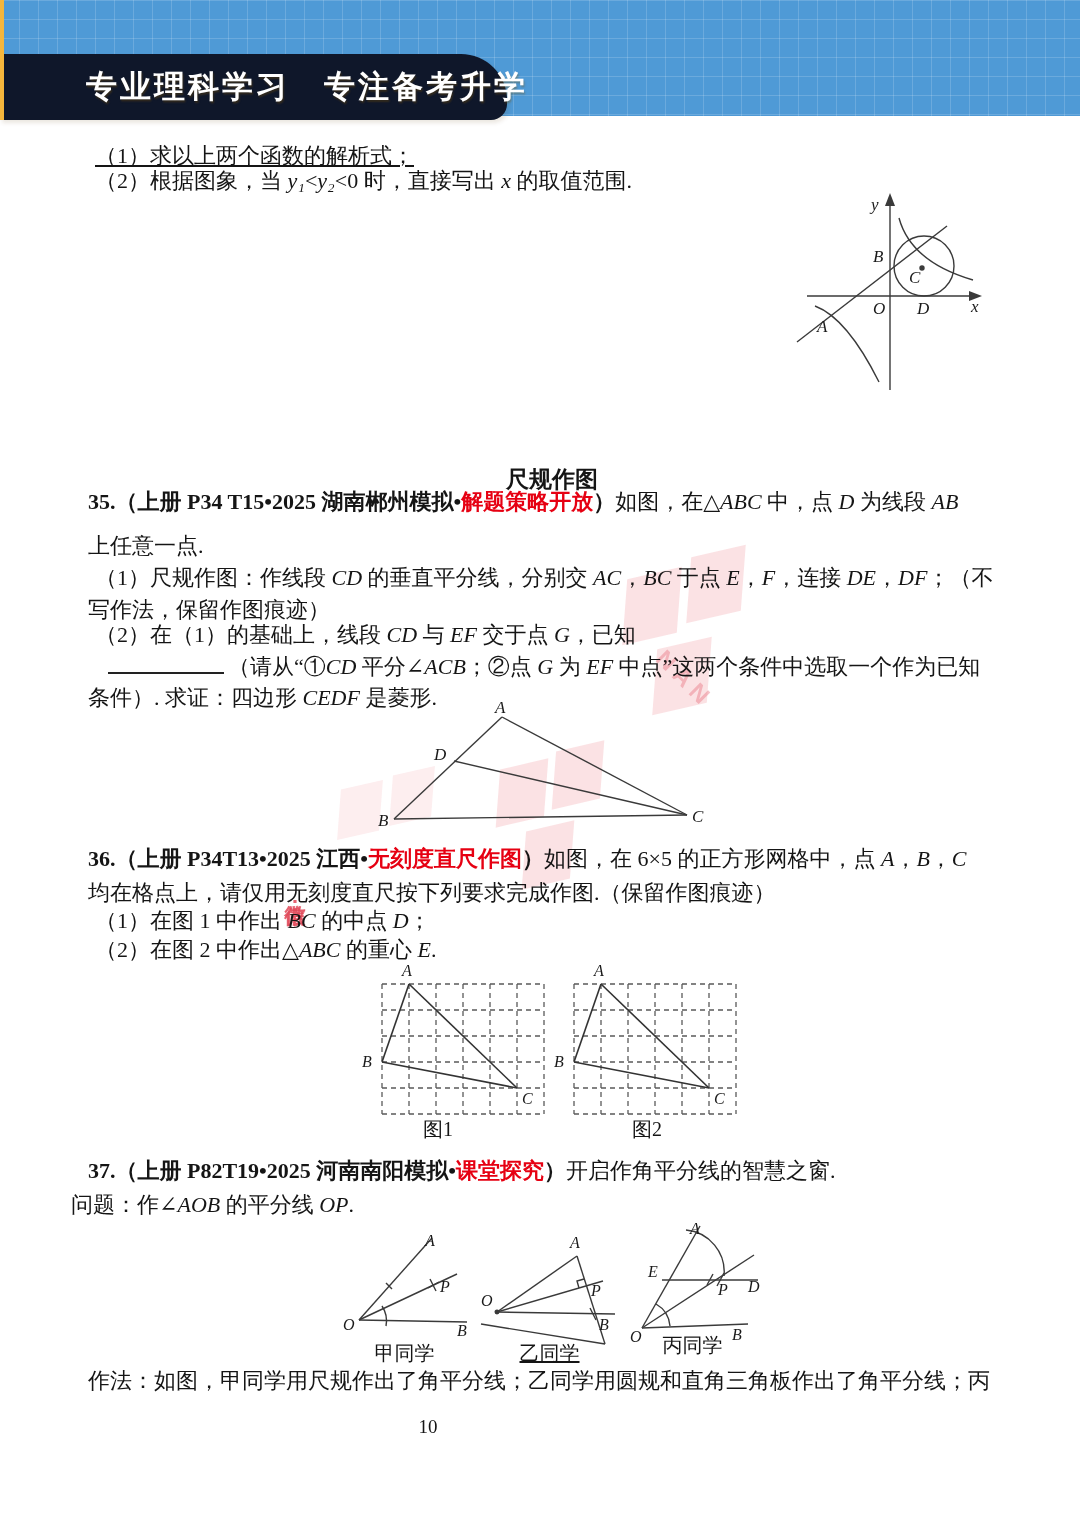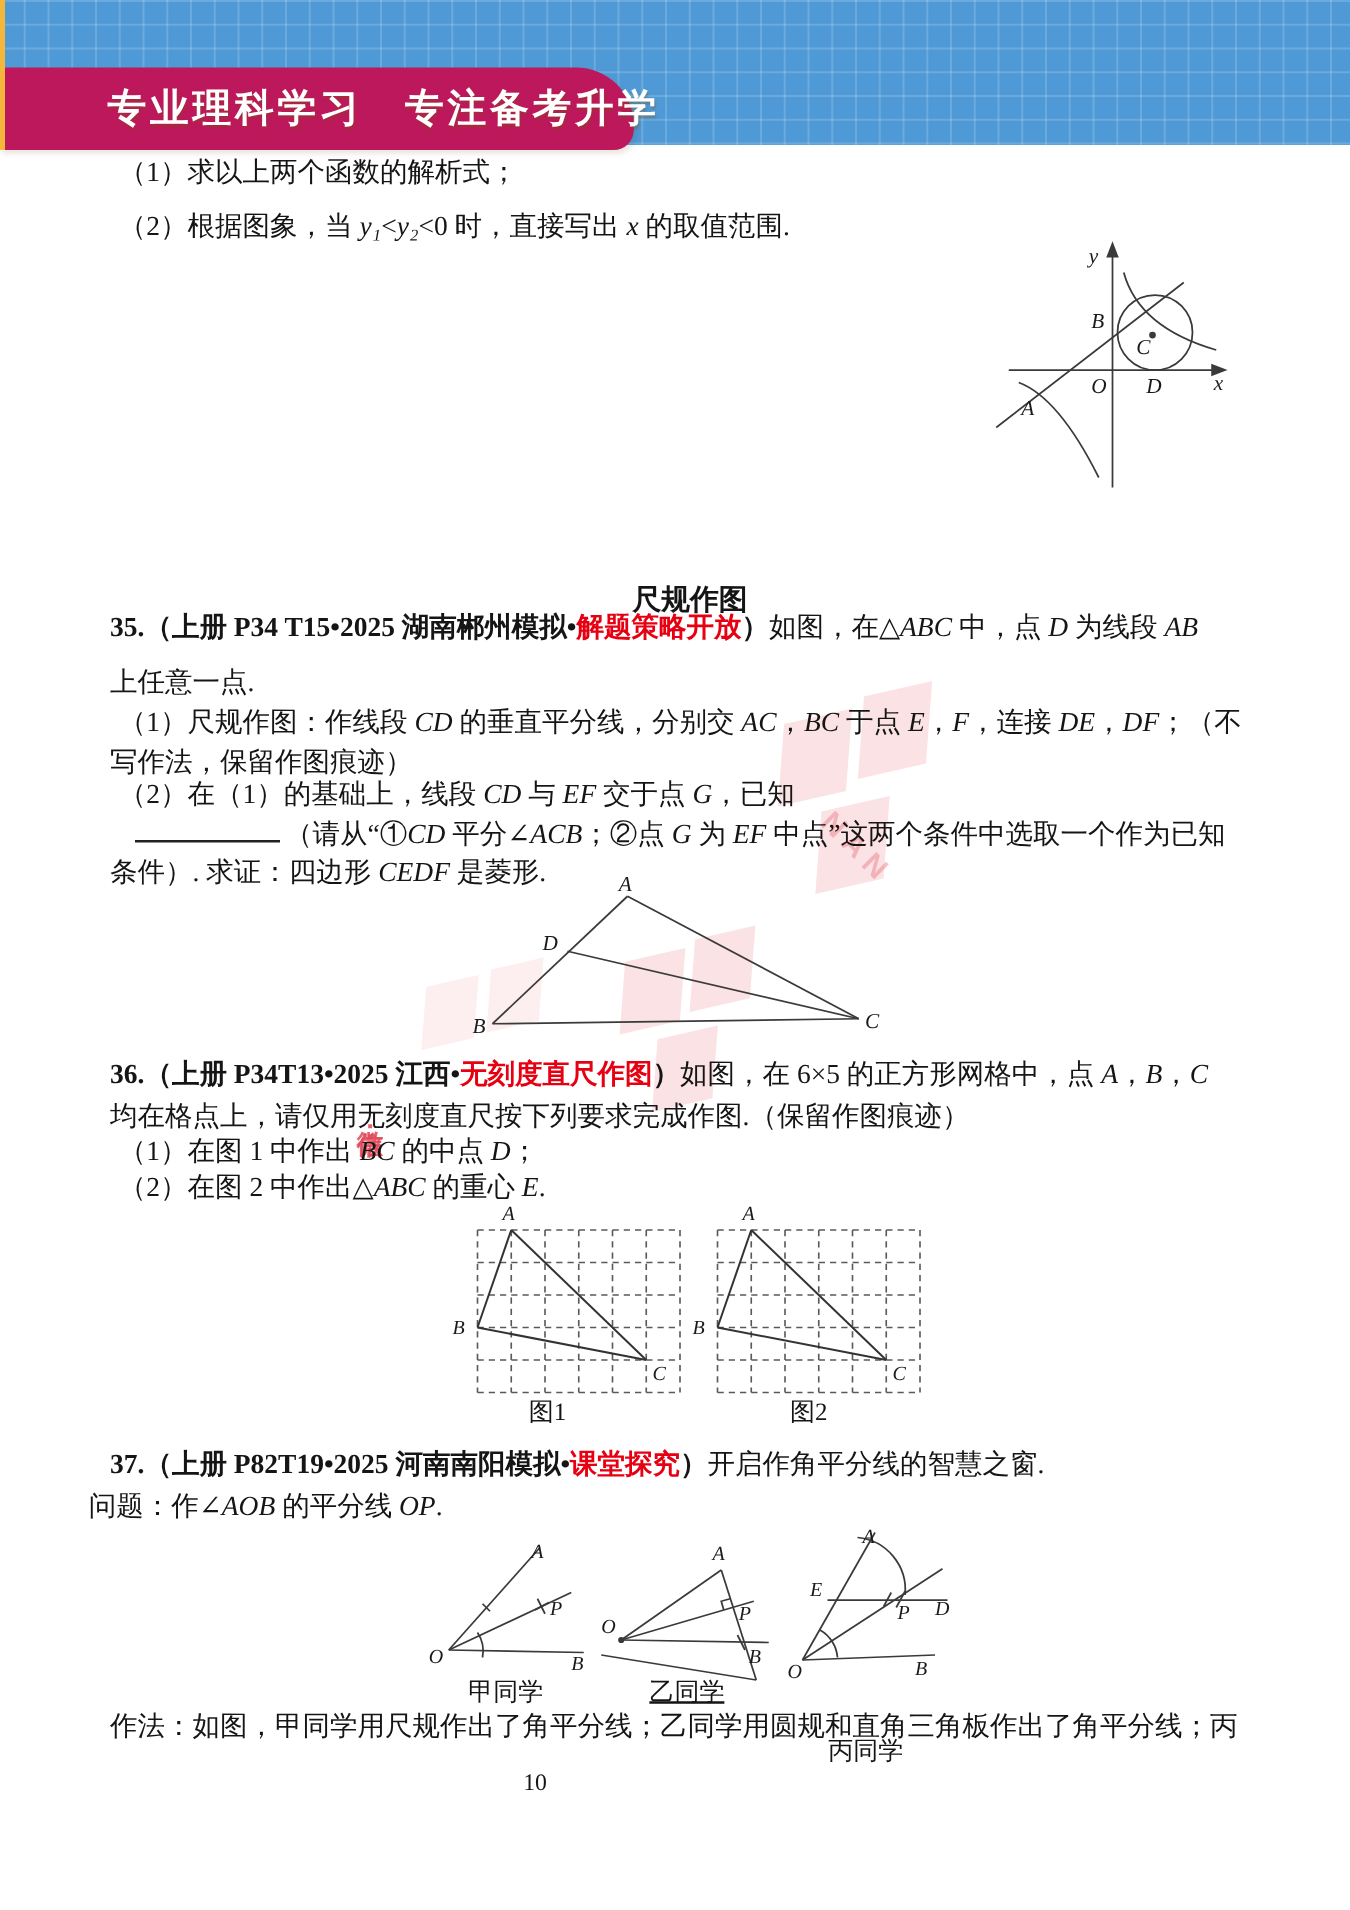--- a/index.html
+++ b/index.html
@@ -3,21 +3,21 @@
 <meta charset="utf-8">
 <style>
   html,body{margin:0;padding:0;}
   .page{position:relative;width:1080px;height:1528px;background:#ffffff;overflow:hidden;
         font-family:"Liberation Serif","DejaVu Serif",serif;color:#151515;}
   
   .topband{position:absolute;top:0;left:0;width:1080px;height:116px;background-color:#4f9ad6;
     background-image:linear-gradient(rgba(255,255,255,.16) 1.5px, transparent 1.5px),
                      linear-gradient(90deg, rgba(255,255,255,.16) 1.5px, transparent 1.5px);
     background-size:19px 19px;}
-  .banner{position:absolute;top:54px;left:0;width:507px;height:66px;background:#be185d;
+  .banner{position:absolute;top:54px;left:0;width:507px;height:66px;background:#0f172a;
     border-radius:0 46px 16px 0;display:flex;align-items:center;box-sizing:border-box;
     padding-left:86px;box-shadow:2px 3px 4px rgba(90,60,0,.12);}
   .banner-text{font-family:"Liberation Sans","DejaVu Sans",sans-serif;font-weight:800;
     font-size:31px;color:#ffffff;letter-spacing:3px;text-shadow:1px 2px 2px rgba(120,80,0,.35);
     white-space:nowrap;}
   .leftstrip{position:absolute;top:0;left:0;width:4px;height:120px;background:#f5b63c;}
   
   .line{position:absolute;white-space:nowrap;font-size:22px;line-height:28px;}
   .b{font-weight:bold;}
   .red{color:#e60012;font-weight:bold;}
@@ -66,21 +66,21 @@
     <div class="wm-shape" style="left:60px;top:0;width:46px;height:60px;"></div>
     <div class="wm-shape" style="left:30px;top:80px;width:46px;height:60px;"></div>
   </div>
   <div class="wm-cluster" style="left:340px;top:770px;width:120px;height:120px;opacity:.6;">
     <div class="wm-shape" style="left:0;top:14px;width:40px;height:52px;"></div>
     <div class="wm-shape" style="left:52px;top:0;width:40px;height:52px;"></div>
   </div>
   <div class="wm-letters" style="left:650px;top:665px;">NAN</div>
   <div class="wm-wechat" style="left:281px;top:888px;">微信：</div>
 
-  <div class="line" style="left:95px;top:124px;">（1）求以上两个函数的解析式；</div>
+  <div class="line" style="left:95px;top:142px;text-decoration:underline;">（1）求以上两个函数的解析式；</div>
   <div class="line mline" style="left:95px;top:167px;">（2）根据图象，当 <i>y₁</i>&lt;<i>y₂</i>&lt;0 时，直接写出 <i>x</i> 的取值范围.</div>
 
   <svg style="left:785px;top:190px;" width="210" height="212" viewBox="0 0 210 212">
     <line x1="105" y1="200" x2="105" y2="12"></line>
     <polygon points="100,16 105,3 110,16"></polygon>
     <line x1="22" y1="106" x2="188" y2="106"></line>
     <polygon points="184,101 197,106 184,111"></polygon>
     <line x1="12" y1="152" x2="162" y2="36"></line>
     <circle cx="139" cy="76" r="30"></circle>
     <circle cx="137" cy="78" r="2" style="fill:#3a3a3a;"></circle>
@@ -223,18 +223,18 @@
     <text class="sm" x="70" y="10">A</text>
     <text class="sm" x="28" y="53">E</text>
     <text class="sm" x="98" y="71">P</text>
     <text class="sm" x="128" y="68">D</text>
     <text class="sm" x="10" y="118">O</text>
     <text class="sm" x="112" y="116">B</text>
   </svg>
 
   <div class="caption" style="left:337px;width:135px;top:1340px;">甲同学</div>
   <div class="caption" style="left:482px;width:135px;top:1340px;text-decoration:underline;">乙同学</div>
-  <div class="caption" style="left:625px;width:135px;top:1387px;font-family:Liberation Mono, monospace;">丙同学</div>
+  <div class="caption" style="left:625px;width:135px;top:1332px;font-family:Liberation Mono, monospace;">丙同学</div>
 
   <div class="line mline" style="left:88px;top:1367px;">作法：如图，甲同学用尺规作出了角平分线；乙同学用圆规和直角三角板作出了角平分线；丙</div>
 
   <div class="pagenum">10</div>
 </div>
 
 </body></html>

